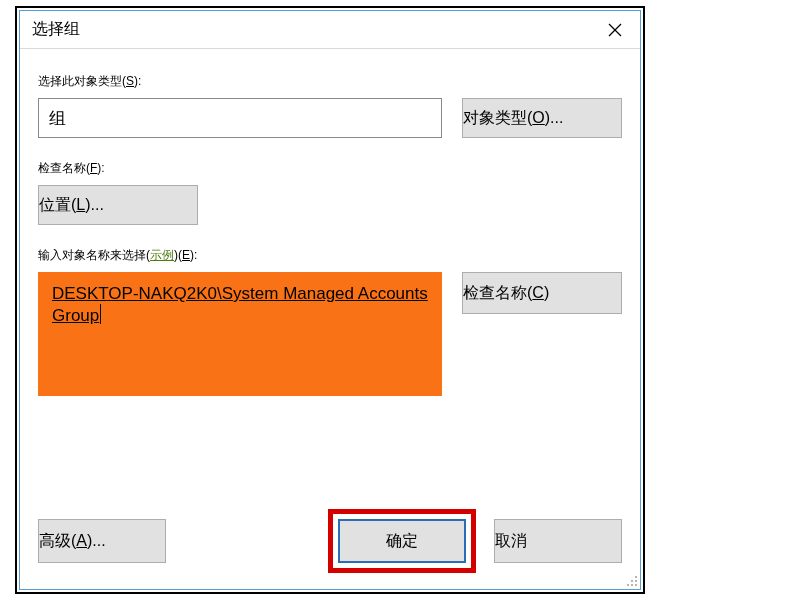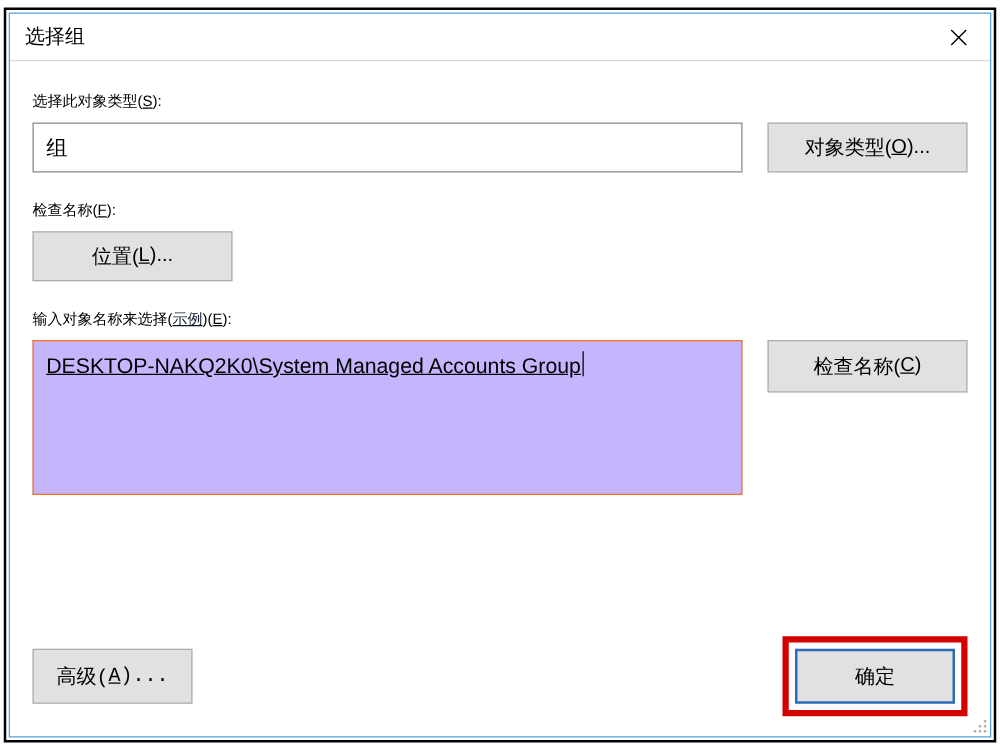--- a/index.html
+++ b/index.html
@@ -6,22 +6,22 @@
   html, body {
     margin: 0; padding: 0;
     width: 800px; height: 600px;
     font-family: "Microsoft YaHei", "Segoe UI", Tahoma, sans-serif;
     font-size: 16px;
     background: #fff;
     color: #000;
   }
   .frame {
     position: absolute;
-    left: 3px; top: 6px;
-    width: 794px; height: 588px;
+    left: 15px; top: 6px;
+    width: 630px; height: 588px;
     border: 2px solid #000;
     background: #fff;
   }
   .dialog {
     position: absolute;
     left: 2px; top: 2px; right: 2px; bottom: 2px;
     border: 1px solid #56a0d6;
     background: #fff;
   }
   .titlebar {
@@ -46,21 +46,21 @@
     position: absolute;
     left: 0; right: 0; top: 38px; bottom: 0;
     padding: 24px 18px 14px 18px;
   }
   .label {
     font-size: 12px;
     margin-bottom: 8px;
     display: block;
   }
   .underline { text-decoration: underline; }
-  .link { color: #0f172a; text-decoration: underline; cursor: pointer; }
+  .link { color: #4d7c0f; text-decoration: underline; cursor: pointer; }
   .row {
     display: flex;
     align-items: flex-start;
     gap: 20px;
     margin-bottom: 22px;
   }
   .textbox {
     flex: 1;
     height: 40px;
     border: 1px solid #888;
@@ -69,31 +69,31 @@
     font-size: 17px;
     display: flex; align-items: center;
     color: #000;
   }
   .btn {
     width: 160px;
     height: 40px;
     border: 1px solid #adadad;
     background: #e1e1e1;
     font-size: 16px;
-    display: flex; align-items: center; justify-content: center;
+    display: flex; align-items: center; 
     cursor: default;
     user-select: none;
   }
   .btn-tall { height: 42px; }
   .object-name-row .btn { align-self: flex-start; }
   .multibox {
     flex: 1;
     height: 124px;
-    border: 1px solid #f97316;
-    background: #c4b5fd;
+    border: 4px solid #f97316;
+    background: #f97316;
     padding: 8px 10px;
     font-size: 17px;
   }
   .multibox .content {
     display: inline;
     text-decoration: underline;
   }
   .caret {
     display: inline-block;
     width: 1px; height: 20px;
@@ -101,21 +101,21 @@
     vertical-align: -3px;
     margin-left: 1px;
   }
   .footer {
     position: absolute;
     left: 18px; right: 18px; bottom: 16px;
     display: flex;
     align-items: center;
   }
   .footer .spacer { flex: 1; }
-  .footer .btn { width: 128px; height: 44px; font-family: Liberation Mono, monospace; }
+  .footer .btn { width: 128px; height: 44px; }
   .footer .btn + .btn, .footer .ok-wrap + .btn { margin-left: 18px; }
   .ok-wrap {
     border: 5px solid #d40000;
     padding: 5px;
     display: inline-block;
   }
   .ok-btn {
     width: 128px; height: 44px;
     border: 2px solid #2a6db5;
     background: #e1e1e1;
@@ -197,20 +197,23 @@
         <span>高级(</span>
             <span class="underline">A</span>
             <span>)...</span>
       </div>
       <div class="spacer"></div>
       <div class="ok-wrap">
         <div class="ok-btn">
           <span>确定</span>
         </div>
       </div>
+      <div class="btn">
+        <span>取消</span>
+      </div>
     </div>
 
     <div class="grip">
       <span style="right:0;bottom:0;"></span>
       <span style="right:4px;bottom:0;"></span>
       <span style="right:8px;bottom:0;"></span>
       <span style="right:0;bottom:4px;"></span>
       <span style="right:4px;bottom:4px;"></span>
       <span style="right:0;bottom:8px;"></span>
     </div>

